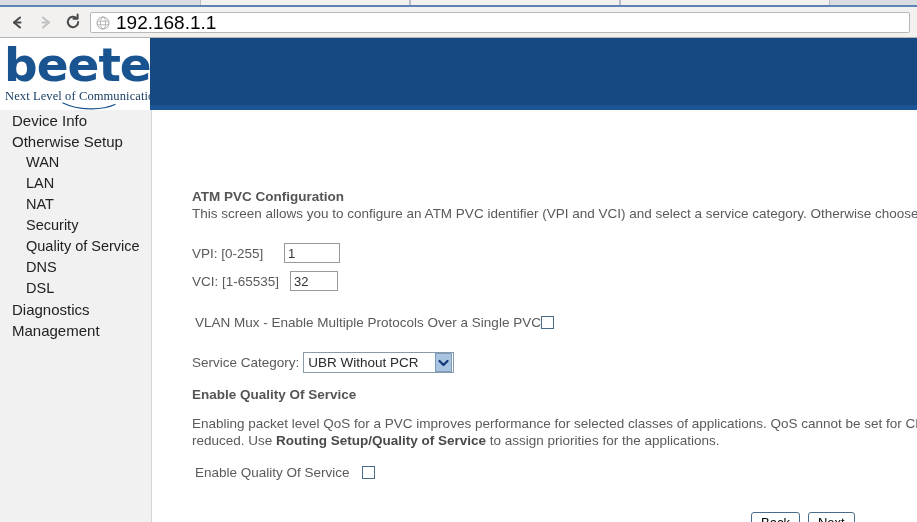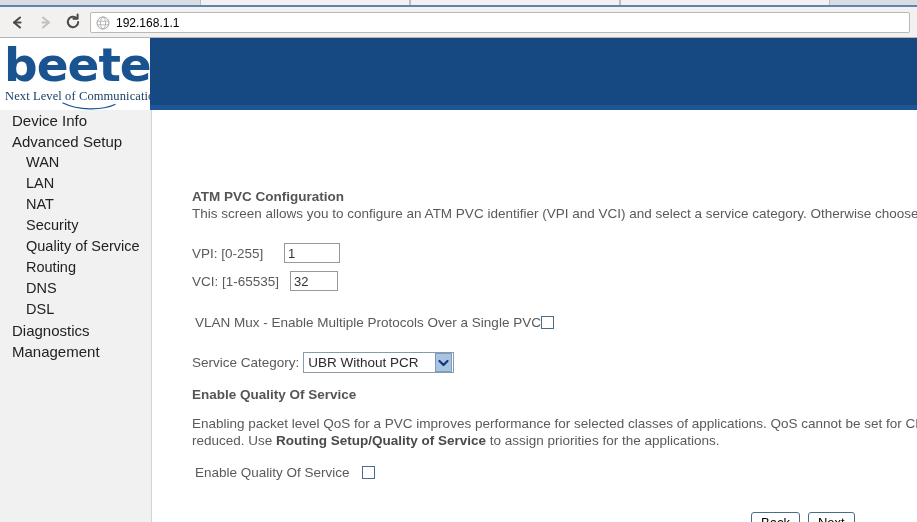--- a/index.html
+++ b/index.html
@@ -85,21 +85,21 @@
     padding-left: 5px;
   }
   #address-bar .site-icon {
     width: 14px;
     height: 14px;
     flex: 0 0 14px;
     margin-right: 6px;
     display: block;
   }
   #address-text {
-    font-size: 12px;
+    font-size: 19px;
     color: #000000;
     font-family: "Liberation Sans", sans-serif;
     white-space: nowrap;
   }
 
   
   #page {
     position: absolute;
     left: 0; top: 38px;
     width: 917px;
@@ -382,27 +382,26 @@
     <div id="logo-tagline">Next Level of Communication</div>
     <svg id="logo-swoosh" viewBox="0 0 54 9">
       <path d="M1 1 C16 8.5 40 8.5 53 2.5" fill="none" stroke="#1a5490" stroke-width="1.3" stroke-linecap="round"></path>
     </svg>
   </div>
   <div id="banner"></div>
   <div id="banner-underline"></div>
 
   <div id="sidebar">
     <div class="nav-item">Device Info</div>
-    <div class="nav-item">Advanced Setup</div>
+    <div class="nav-item">Otherwise Setup</div>
     <div class="nav-item level-1">WAN</div>
     <div class="nav-item level-1">LAN</div>
     <div class="nav-item level-1">NAT</div>
     <div class="nav-item level-1">Security</div>
     <div class="nav-item level-1">Quality of Service</div>
-    <div class="nav-item level-1">Routing</div>
     <div class="nav-item level-1">DNS</div>
     <div class="nav-item level-1">DSL</div>
     <div class="nav-item">Diagnostics</div>
     <div class="nav-item">Management</div>
   </div>
 
   <div id="content">
 
     <div id="section-title">ATM PVC Configuration</div>
     <div id="section-desc">This screen allows you to configure an ATM PVC identifier (VPI and VCI) and select a service category. Otherwise choose an existing</div>

